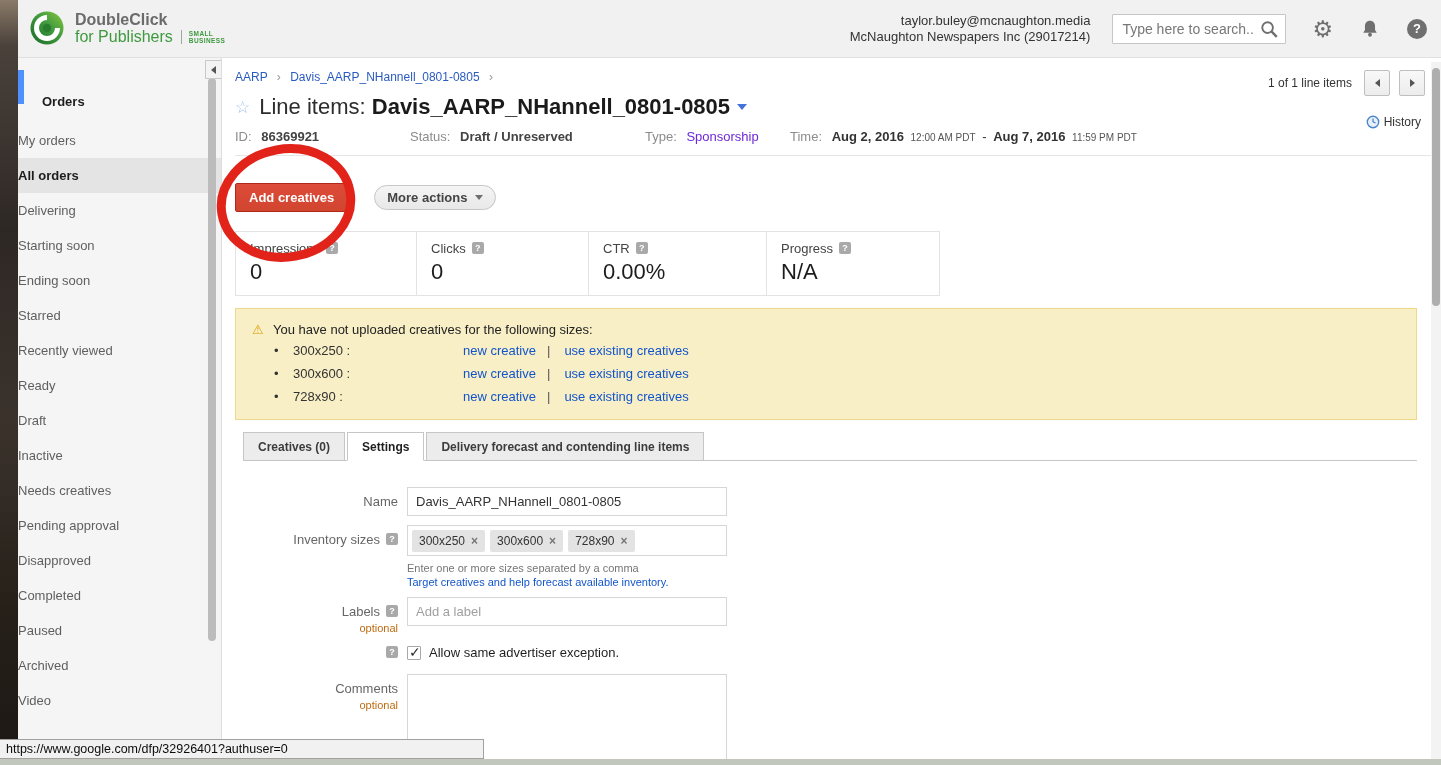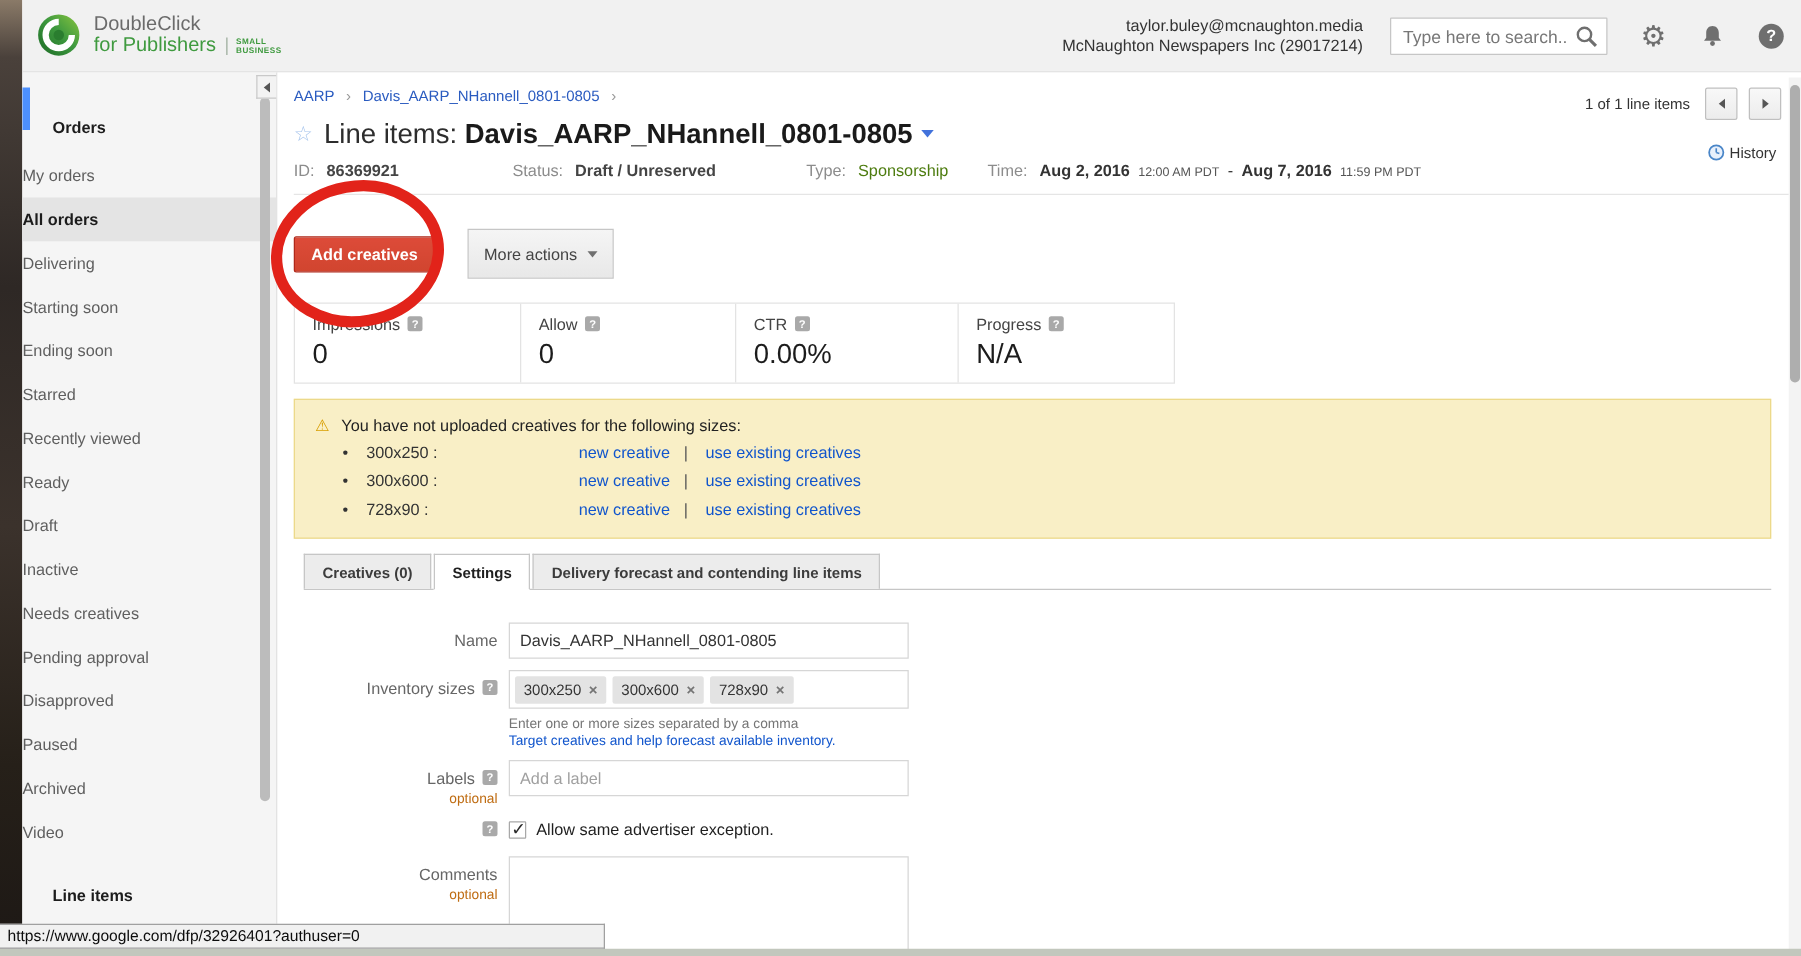--- a/index.html
+++ b/index.html
@@ -11,21 +11,21 @@
   #desktop-strip { position:absolute; left:0; top:0; width:18px; height:765px;
     background:linear-gradient(180deg,#8a7a68 0%, #4a413b 6%, #2e2825 30%, #3b322c 55%, #262019 80%, #1d1815 100%); }
 
   #app { position:absolute; left:18px; top:0; right:0; bottom:0; background:#fff; }
 
   
   #topbar { position:absolute; left:0; top:0; right:0; height:58px;
     background:#f1f1f1; border-bottom:1px solid #e0e0e0; }
   .logo-block { position:absolute; left:12px; top:11px; display:flex; align-items:center; gap:11px; }
   .logo-text { line-height:17px; font-size:16px; }
-  .logo-l1 { color:#6b6b6b; }
+  .logo-l1 { color:#6b6b6b;font-weight:bold; }
   .logo-l2 { color:#3f9a3f; display:flex; align-items:center; gap:8px; }
   .logo-badge { border-left:1px solid #9aab9a; padding-left:7px; font-size:6.5px; font-weight:bold;
     color:#3f9a3f; line-height:7px; letter-spacing:.4px; }
   #main-nav { position:absolute; left:244px; top:0; bottom:0; display:flex; gap:14px; }
   .nav-item { position:relative; padding:0 5px; line-height:56px; font-size:15px; color:#3c3c3c; cursor:pointer; }
   .nav-item.active { color:#4285f4; }
   .nav-underline { position:absolute; left:0; right:0; bottom:2px; height:4px; background:#4285f4; }
   #header-right { position:absolute; right:14px; top:0; height:58px; display:flex; align-items:center; }
   .user-info { text-align:right; font-size:13px; color:#333; line-height:16px; }
   .search-box { position:relative; margin-left:22px; width:174px; height:30px; background:#fff;
@@ -67,34 +67,34 @@
     border-radius:2px; display:flex; align-items:center; justify-content:center; cursor:pointer; }
 
   .title-row { margin-top:10px; display:flex; align-items:center; }
   .star-glyph { font-size:17px; color:#a6c4ec; margin-right:9px; cursor:pointer; }
   .page-title { font-size:22px; color:#2d2d2d; }
   .page-title b { color:#1a1a1a; }
 
   .meta-row { margin-top:9px; font-size:13px; color:#8c8c8c; display:flex; align-items:baseline; }
   .meta-row .g1 { width:175px; } .meta-row .g2 { width:235px; } .meta-row .g3 { width:145px; }
   .meta-val { color:#444; font-weight:bold; margin-left:6px; }
-  .meta-val.normal { font-weight:normal; color:#4d7c0f; }
+  .meta-val.normal { font-weight:normal; color:#6d28d9; }
   .time-small { font-size:10px; color:#555; margin:0 3px; }
   .time-date { color:#333; font-weight:bold; }
   #history-btn { position:absolute; right:20px; top:57px; display:flex; align-items:center; gap:4px;
     font-size:12px; color:#333; cursor:pointer; }
 
   .content-divider { margin-top:11px; border-bottom:1px solid #e5e5e5; margin-right:10px; }
 
   .btn-row { margin-top:27px; display:flex; align-items:center; }
   #add-creatives-btn { height:29px; padding:0 13px; background:linear-gradient(#dd4b39,#d1452f);
     border:1px solid #b0281a; border-radius:2px; color:#fff; font-size:13px; font-weight:bold; cursor:pointer;
     font-family:"Liberation Sans",sans-serif; }
-  #more-actions-btn { margin-left:26px; height:40px; padding:0 12px; background:linear-gradient(#f5f5f5,#e8e8e8);
-    border:1px solid #c6c6c6; border-radius:0; color:#444; font-size:13px; font-weight:normal; cursor:pointer;
+  #more-actions-btn { margin-left:26px; height:25px; padding:0 12px; background:linear-gradient(#f5f5f5,#e8e8e8);
+    border:1px solid #c6c6c6; border-radius:13px; color:#444; font-size:13px; font-weight:bold; cursor:pointer;
     display:flex; align-items:center; font-family:"Liberation Sans",sans-serif; }
 
   #red-circle { position:absolute; left:196px; top:140px; width:146px; height:126px; z-index:10; pointer-events:none; }
 
   #stats-panel { margin-top:19px; width:705px; border:1px solid #e3e3e3; display:flex; }
   .stat-cell { padding:9px 0 10px 14px; }
   .stat-cell + .stat-cell { border-left:1px solid #e3e3e3; }
   .sc1{width:180px;} .sc2{width:172px;} .sc3{width:178px;} .sc4{width:173px;}
   .stat-label { font-size:13px; color:#444; }
   .stat-value { font-size:22px; color:#1c1c1c; margin-top:3px; }
@@ -220,20 +220,21 @@
     <div class="side-item">Starting soon</div>
     <div class="side-item">Ending soon</div>
     <div class="side-item">Starred</div>
     <div class="side-item">Recently viewed</div>
     <div class="side-item">Ready</div>
     <div class="side-item">Draft</div>
     <div class="side-item">Inactive</div>
     <div class="side-item">Needs creatives</div>
     <div class="side-item">Pending approval</div>
     <div class="side-item">Disapproved</div>
+    <div class="side-item">Completed</div>
     <div class="side-item">Paused</div>
     <div class="side-item">Archived</div>
     <div class="side-item">Video</div>
     <div class="side-section bottom">Line items</div>
     <div id="sidebar-scroll-thumb"></div>
     <div id="collapse-btn">
       <span class="tri-left"></span>
     </div>
   </div>
 
@@ -296,21 +297,21 @@
         <span class="tri-down-gray"></span>
       </div>
     </div>
 
     <div id="stats-panel">
       <div class="stat-cell sc1">
         <div class="stat-label"><span>Impressions</span><span class="help-q">?</span></div>
         <div class="stat-value">0</div>
       </div>
       <div class="stat-cell sc2">
-        <div class="stat-label"><span>Allow</span><span class="help-q">?</span></div>
+        <div class="stat-label"><span>Clicks</span><span class="help-q">?</span></div>
         <div class="stat-value">0</div>
       </div>
       <div class="stat-cell sc3">
         <div class="stat-label"><span>CTR</span><span class="help-q">?</span></div>
         <div class="stat-value">0.00%</div>
       </div>
       <div class="stat-cell sc4">
         <div class="stat-label"><span>Progress</span><span class="help-q">?</span></div>
         <div class="stat-value">N/A</div>
       </div>

